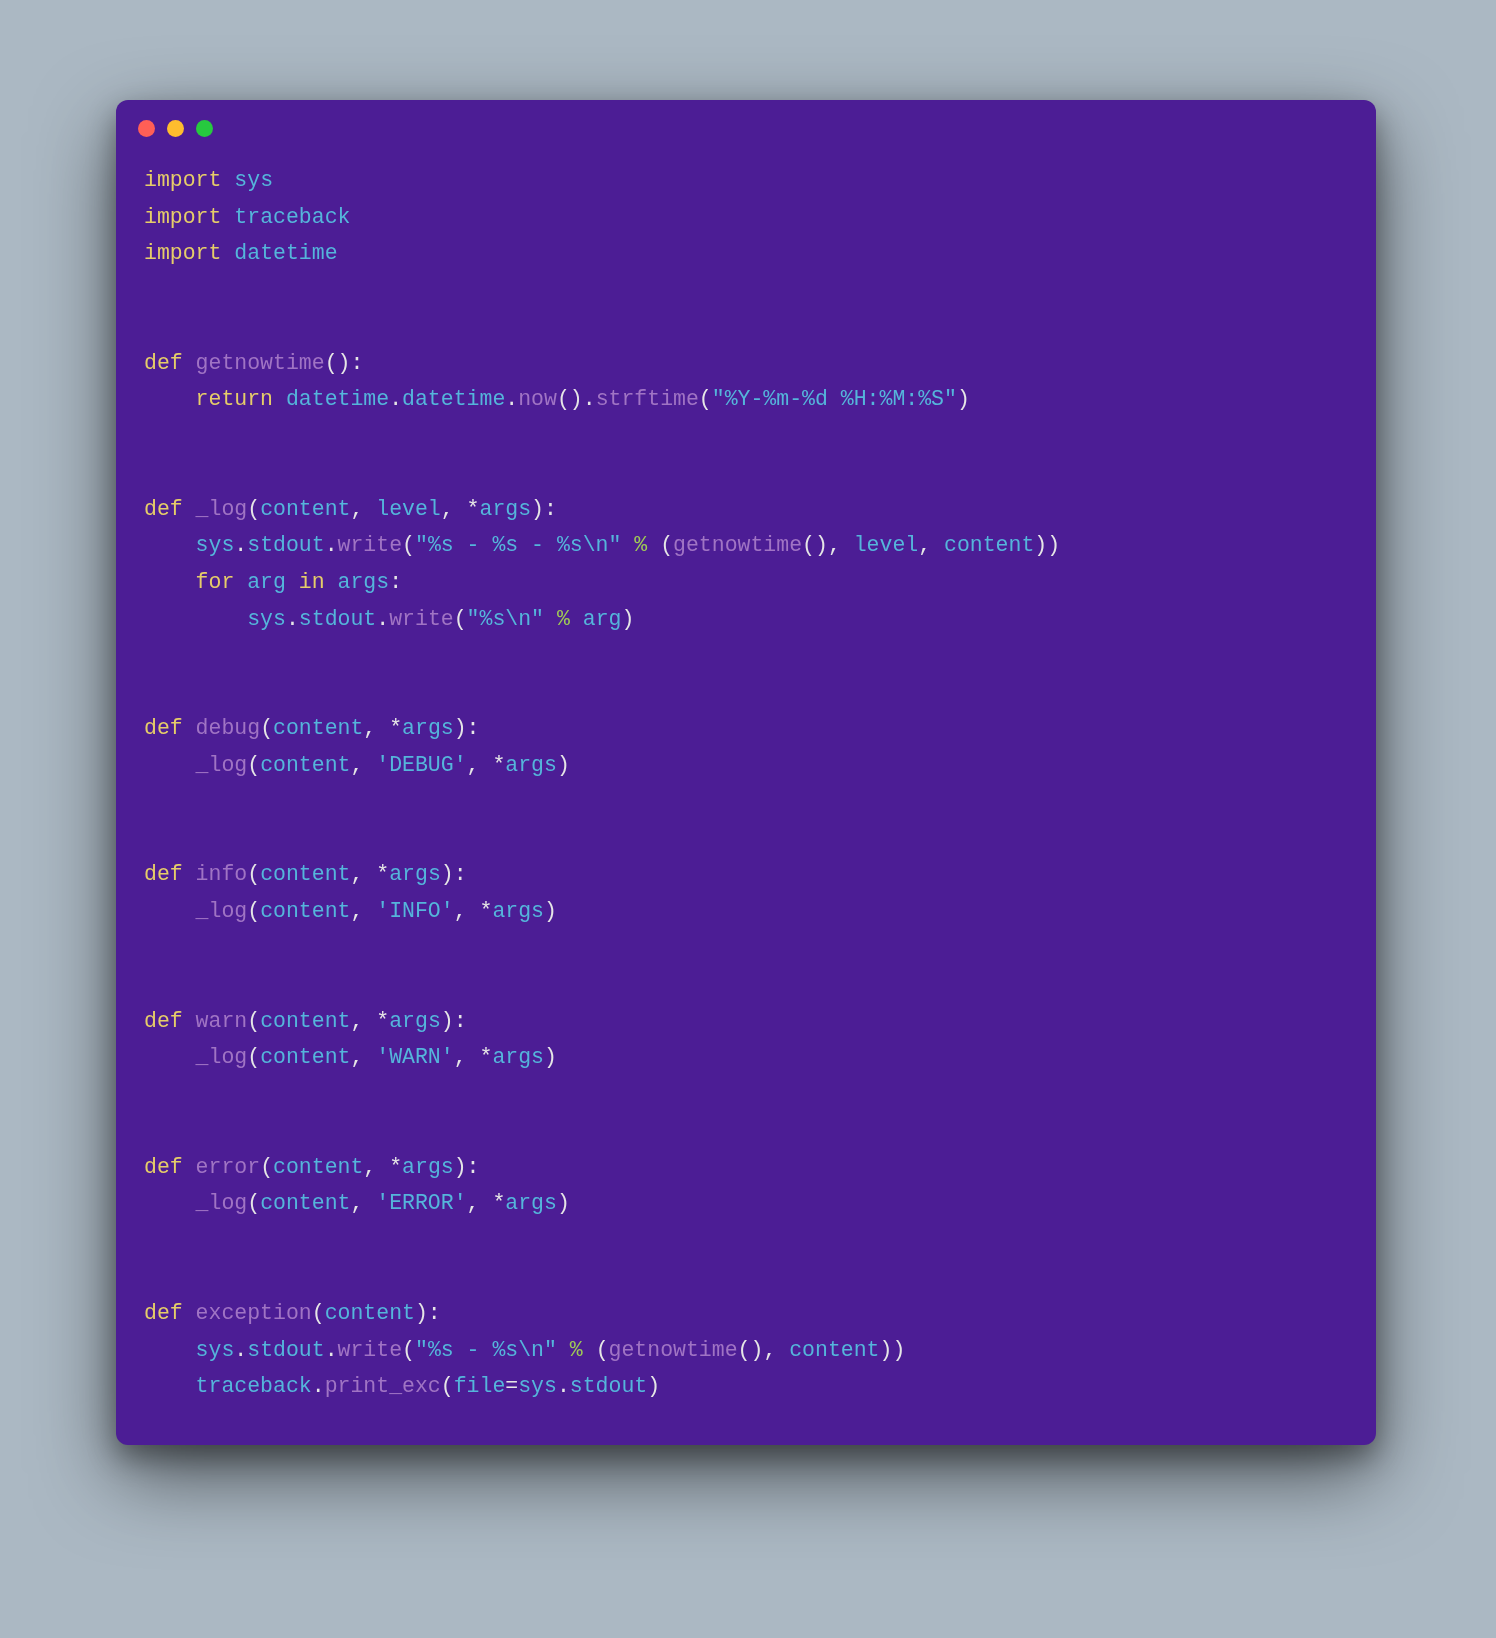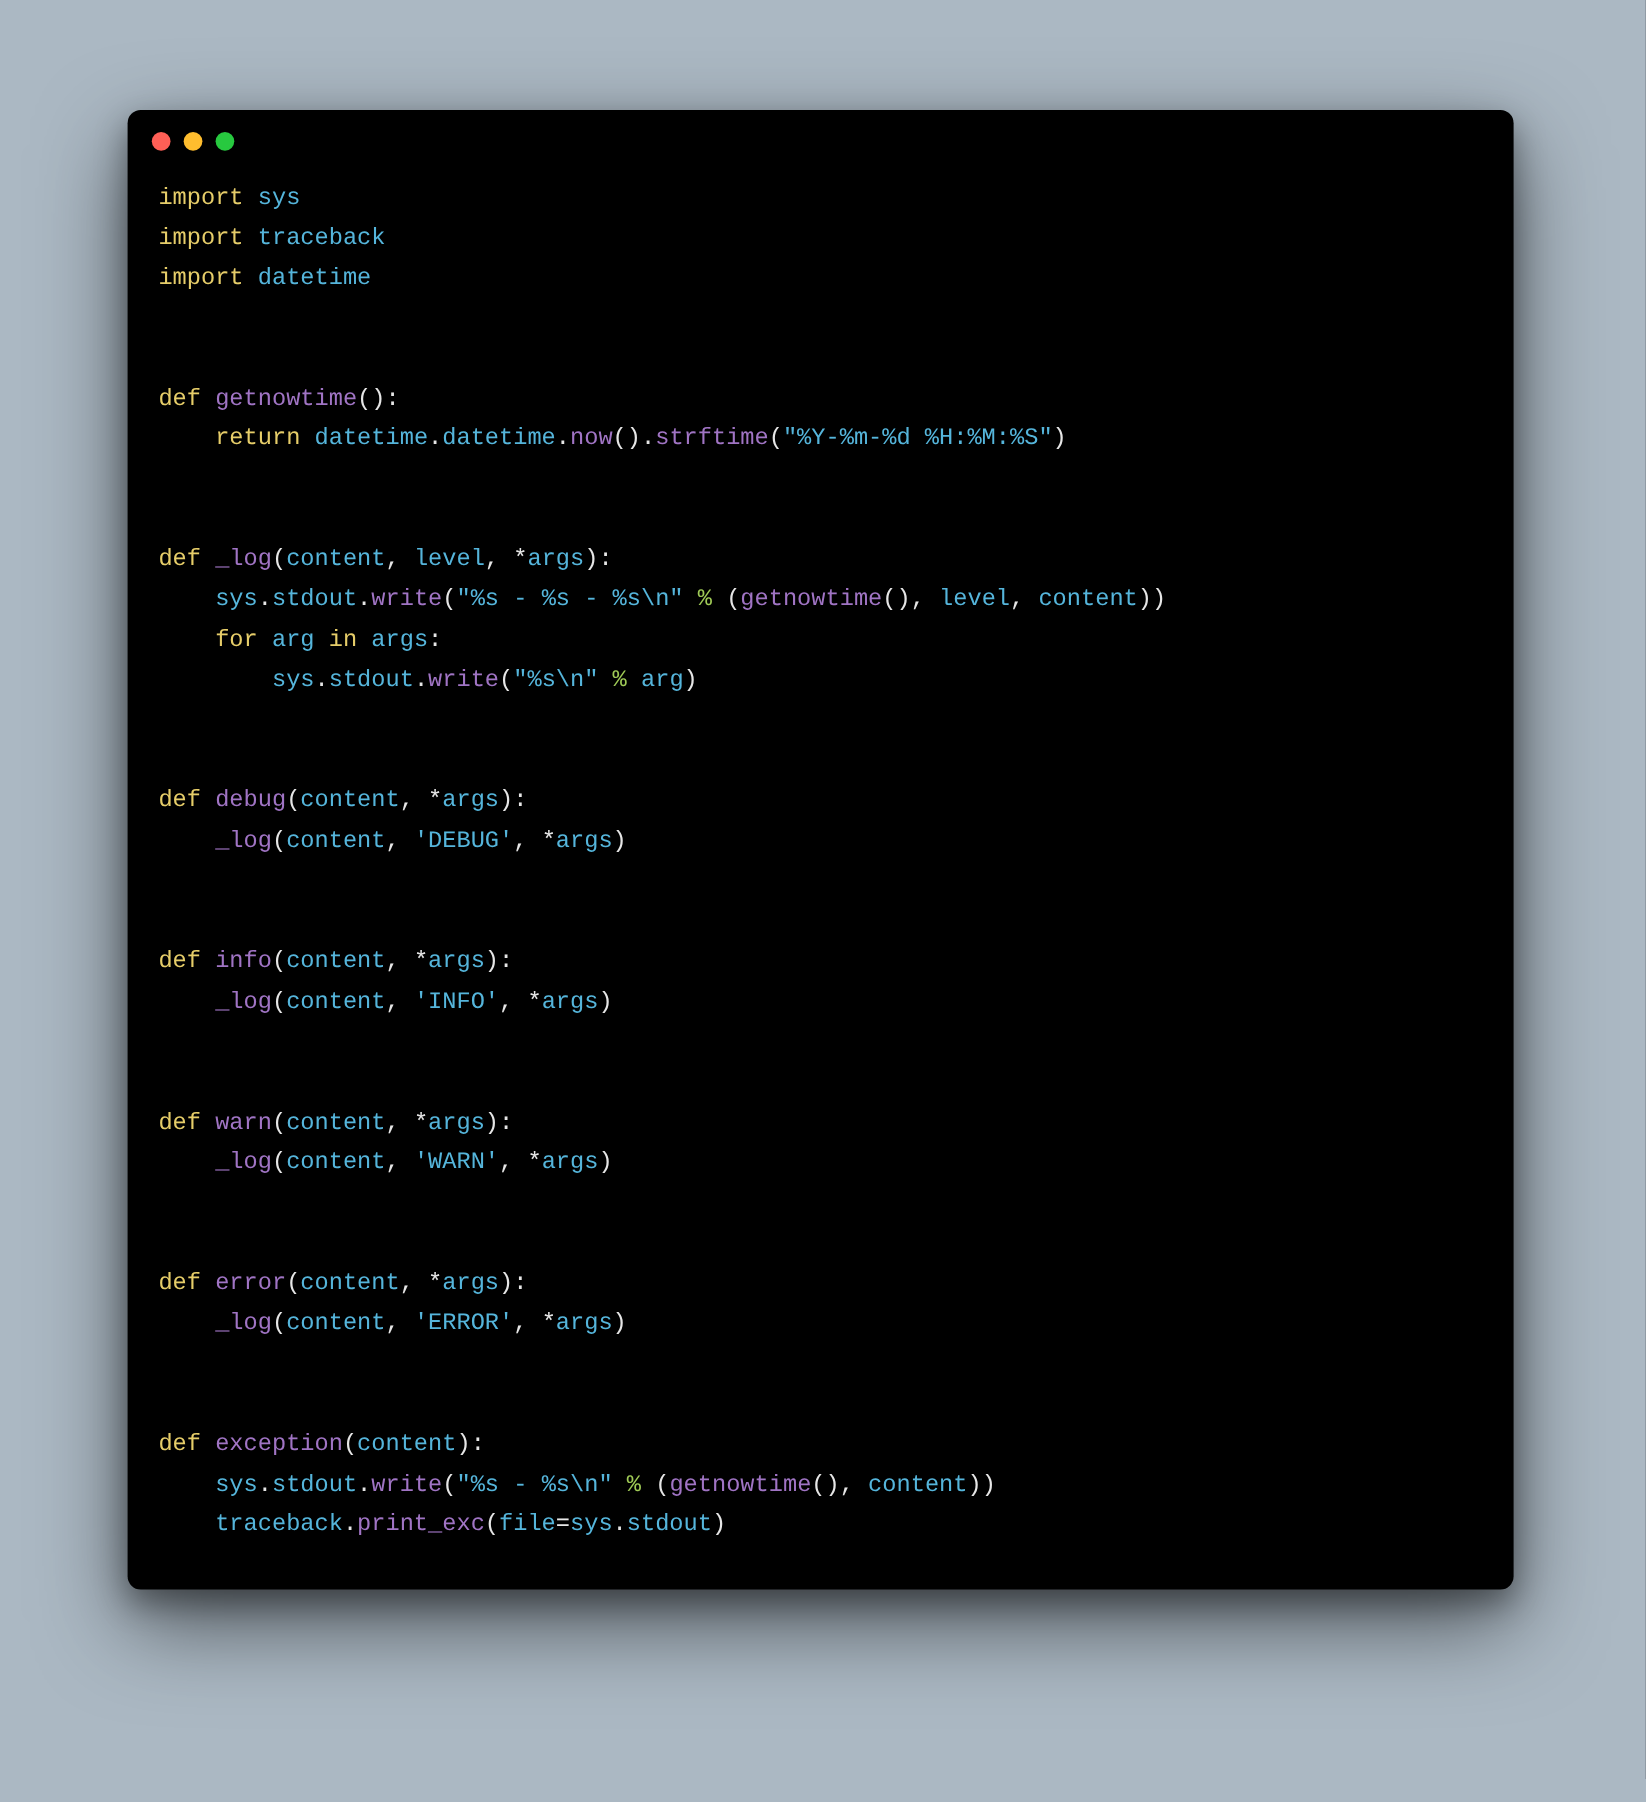--- a/index.html
+++ b/index.html
@@ -13,21 +13,21 @@
   .stage {
     position: relative;
     width: 1496px;
     height: 1638px;
   }
   .window {
     position: absolute;
     left: 116px;
     top: 100px;
     width: 1260px;
-    background: #000000;
+    background: #4c1d95;
     border-radius: 12px;
     box-shadow: 0 30px 80px rgba(0,0,0,.55), 0 12px 28px rgba(0,0,0,.35);
     padding-bottom: 40px;
   }
   .titlebar {
     height: 56px;
     display: flex;
     align-items: center;
     gap: 12px;
     padding-left: 22px;

